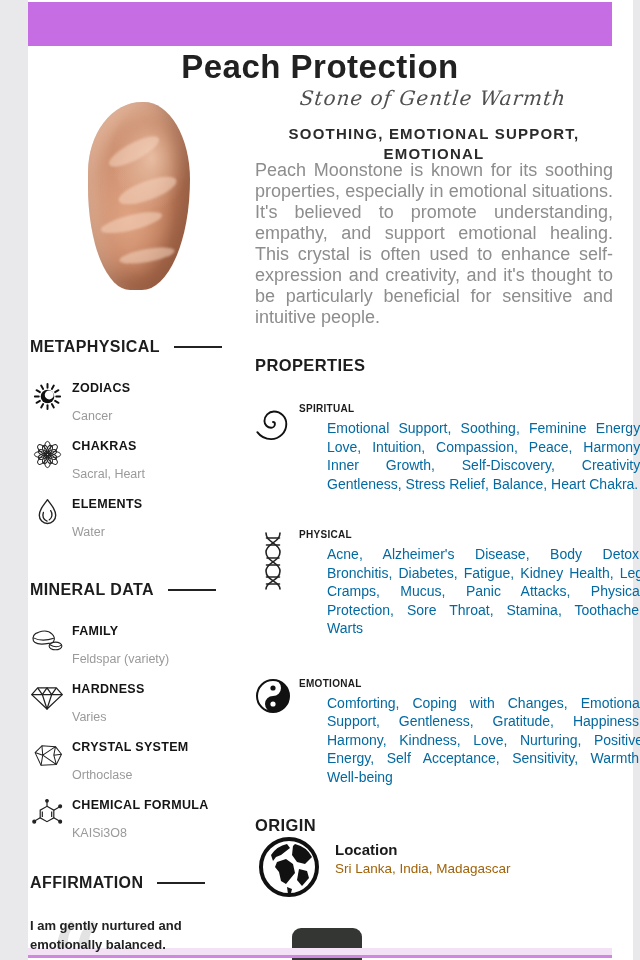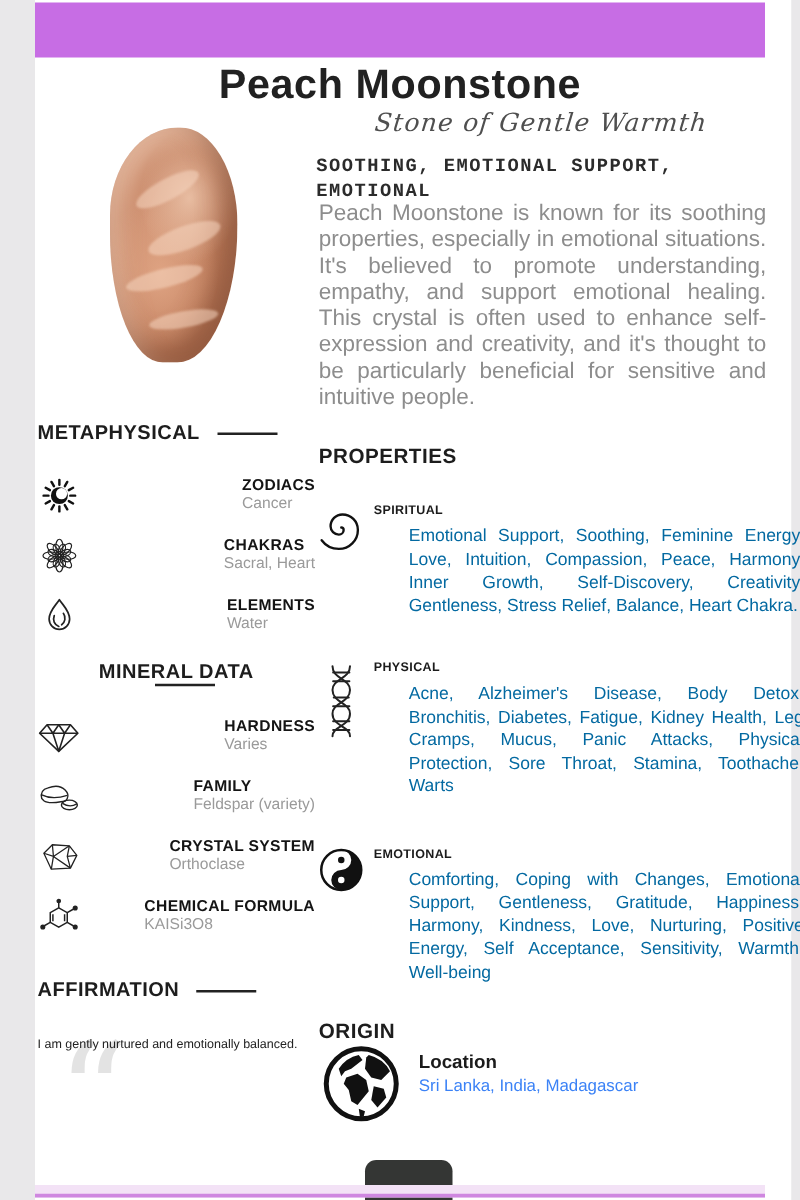--- a/index.html
+++ b/index.html
@@ -26,81 +26,81 @@
              filter:blur(1px); transform:rotate(-28deg); }
   .stone i:nth-child(1){ left:18%; top:22%; width:55%; height:9%; }
   .stone i:nth-child(2){ left:28%; top:42%; width:60%; height:10%; transform:rotate(-20deg); }
   .stone i:nth-child(3){ left:12%; top:60%; width:62%; height:8%; transform:rotate(-14deg); }
   .stone i:nth-child(4){ left:30%; top:78%; width:55%; height:7%; transform:rotate(-10deg); }
 
   .tagline { position:absolute; left:225px; top:86px; width:360px; text-align:center;
              font-family:"DejaVu Serif", serif; font-style:italic; transform:skewX(-6deg);
              font-size:20px; color:#4f4f4f; letter-spacing:1px; }
 
-  .keywords { position:absolute; left:225px; top:124px; width:362px; 
-              font-size:15px; font-weight:700; letter-spacing:1.2px; color:#2b2b2b; line-height:20px;font-family:Liberation Mono, monospace; }
+  .keywords { position:absolute; left:225px; top:124px; width:362px; text-align:center;
+              font-size:15px; font-weight:700; letter-spacing:1.2px; color:#2b2b2b; line-height:20px; }
 
   .desc { position:absolute; left:227px; top:160px; width:358px; text-align:justify;
           font-size:18px; line-height:21px; color:#8d8d8d; }
 
   
   .left-col { position:absolute; left:2px; top:338px; width:222px; }
   .sec-head { display:flex; align-items:center; font-size:16px; font-weight:800;
               letter-spacing:.4px; color:#1d1d1d; }
   .sec-head .rule { width:48px; height:2px; background:#222; margin-left:14px; }
   .left-col .sec-head { margin-bottom:24px; }
 
-  .info-row { display:flex; align-items:flex-start; margin-bottom:15px; min-height:33px;justify-content:space-between; }
+  .info-row { display:flex; align-items:flex-start; margin-bottom:15px; min-height:33px; }
   .icn { flex:0 0 34px; width:34px; height:33px; display:flex; align-items:center; justify-content:center; }
   .icn svg { display:block; }
   .info-row .txt { margin-left:8px; padding-top:1px; }
   .lbl { font-size:12.5px; font-weight:800; letter-spacing:.3px; color:#141414; }
-  .val { font-size:12.5px; color:#9a9a9a; margin-top:0; }
-
-  .mineral-head { margin-top:20px;flex-direction:column; }
+  .val { font-size:12.5px; color:#9a9a9a; margin-top:14px; }
+
+  .mineral-head { margin-top:42px; }
   .affirm-head { margin-top:34px; }
 
   .affirm-wrap { position:relative; margin-top:6px; width:218px; min-height:90px; }
   .affirm-quote { position:absolute; left:16px; top:-6px; font-family:"DejaVu Serif", serif;
                   font-size:110px; line-height:1; color:#e3e3e3; z-index:0; }
-  .affirm-text { position:relative; z-index:1; font-size:10px; font-weight:400; color:#222;
+  .affirm-text { position:relative; z-index:1; font-size:13px; font-weight:700; color:#222;
                  line-height:19px; }
 
   
   .right-col { position:absolute; left:227px; top:356px; width:360px; }
   .col-head { font-size:16.5px; font-weight:800; letter-spacing:.4px; color:#1d1d1d; }
   .props-head { margin-bottom:28px; }
 
   .prop-block { position:relative; padding-left:44px; margin-bottom:36px; }
   .prop-icn { position:absolute; left:-2px; top:0; width:40px; text-align:center; }
   .prop-title { font-size:10px; font-weight:800; letter-spacing:.3px; color:#1b1b1b; margin-bottom:5px; }
   .prop-text { font-size:14px; line-height:18.5px; color:#0369a1; text-align:justify; width:316px;margin-left:28px; }
   .prop-block.physical { margin-bottom:40px; }
   .prop-block.emotional { margin-bottom:30px; }
 
   .origin-head { margin-top:0; }
   .origin-block { position:relative; padding-left:80px; min-height:66px; }
   .origin-icn { position:absolute; left:2px; top:0; }
   .origin-label { font-size:15px; font-weight:800; color:#1b1b1b; padding-top:6px; }
-  .origin-value { font-size:13.5px; color:#3b82f6; margin-top:3px; }
+  .origin-value { font-size:13.5px; color:#a16207; margin-top:3px; }
 
   .bottom-tab { position:absolute; left:264px; top:928px; width:70px; height:32px;
                 background:#343634; border-radius:9px 9px 0 0; }
   .footer-strip { position:absolute; left:0; top:948px; width:584px; height:10px;
                   background:#f3e2f6; border-bottom:3px solid #cf87e0; }
 </style>
 </head>
 <body>
 
 <div class="canvas">
   <div class="page">
 
     <div class="top-bar"></div>
 
-    <h1 class="title">Peach Moonstone</h1>
+    <h1 class="title">Peach Protection</h1>
 
     <div class="stone">
         <i></i>
         <i></i>
         <i></i>
         <i></i>
       </div>
 
     <div class="tagline">Stone of Gentle Warmth</div>
 
@@ -187,43 +187,43 @@
         </div>
       </div>
 
       <div class="sec-head mineral-head">
         <span>MINERAL DATA</span>
         <span class="rule"></span>
       </div>
 
       <div class="info-row">
         <span class="icn">
-          <svg width="34" height="30" viewBox="0 0 40 34" fill="none" stroke="#222" stroke-width="1.5" stroke-linejoin="round">
-            <path d="M9 5 h22 l7 8 -18 17 L2 13 Z"></path>
-            <path d="M2 13 h36 M9 5 l5.5 8 5.5 -8 5.5 8 5.5 -8 M14.5 13 l5.5 17 5.5 -17"></path>
-          </svg>
-        </span>
-        <div class="txt">
-          <div class="lbl">HARDNESS</div>
-          <div class="val">Varies</div>
-        </div>
-      </div>
-
-      <div class="info-row">
-        <span class="icn">
           <svg width="36" height="28" viewBox="0 0 40 30" fill="none" stroke="#222" stroke-width="1.3" stroke-linejoin="round">
             <path d="M4 16 q-2 -8 6 -10 q10 -4 16 2 q4 4 2 8 q-1 3 -6 3 q-12 2 -16 -1 Z"></path>
             <path d="M4 12.5 q10 5 24 .5"></path>
             <ellipse cx="30" cy="22" rx="7.5" ry="4.5"></ellipse>
             <path d="M23.5 20.5 q7 4.5 13.5 .5"></path>
           </svg>
         </span>
         <div class="txt">
           <div class="lbl">FAMILY</div>
           <div class="val">Feldspar (variety)</div>
+        </div>
+      </div>
+
+      <div class="info-row">
+        <span class="icn">
+          <svg width="34" height="30" viewBox="0 0 40 34" fill="none" stroke="#222" stroke-width="1.5" stroke-linejoin="round">
+            <path d="M9 5 h22 l7 8 -18 17 L2 13 Z"></path>
+            <path d="M2 13 h36 M9 5 l5.5 8 5.5 -8 5.5 8 5.5 -8 M14.5 13 l5.5 17 5.5 -17"></path>
+          </svg>
+        </span>
+        <div class="txt">
+          <div class="lbl">HARDNESS</div>
+          <div class="val">Varies</div>
         </div>
       </div>
 
 
       <div class="info-row">
         <span class="icn">
           <svg width="36" height="30" viewBox="0 0 40 32" fill="none" stroke="#222" stroke-width="1.2" stroke-linejoin="round">
             <path d="M6 12 L14 4 L30 5 L37 14 L31 26 L13 27 Z"></path>
             <path d="M6 12 L15 15 L13 27 M15 15 L14 4 M15 15 L30 5 M15 15 L31 26 M30 5 L28 15 L31 26 M28 15 L37 14"></path>
           </svg>

